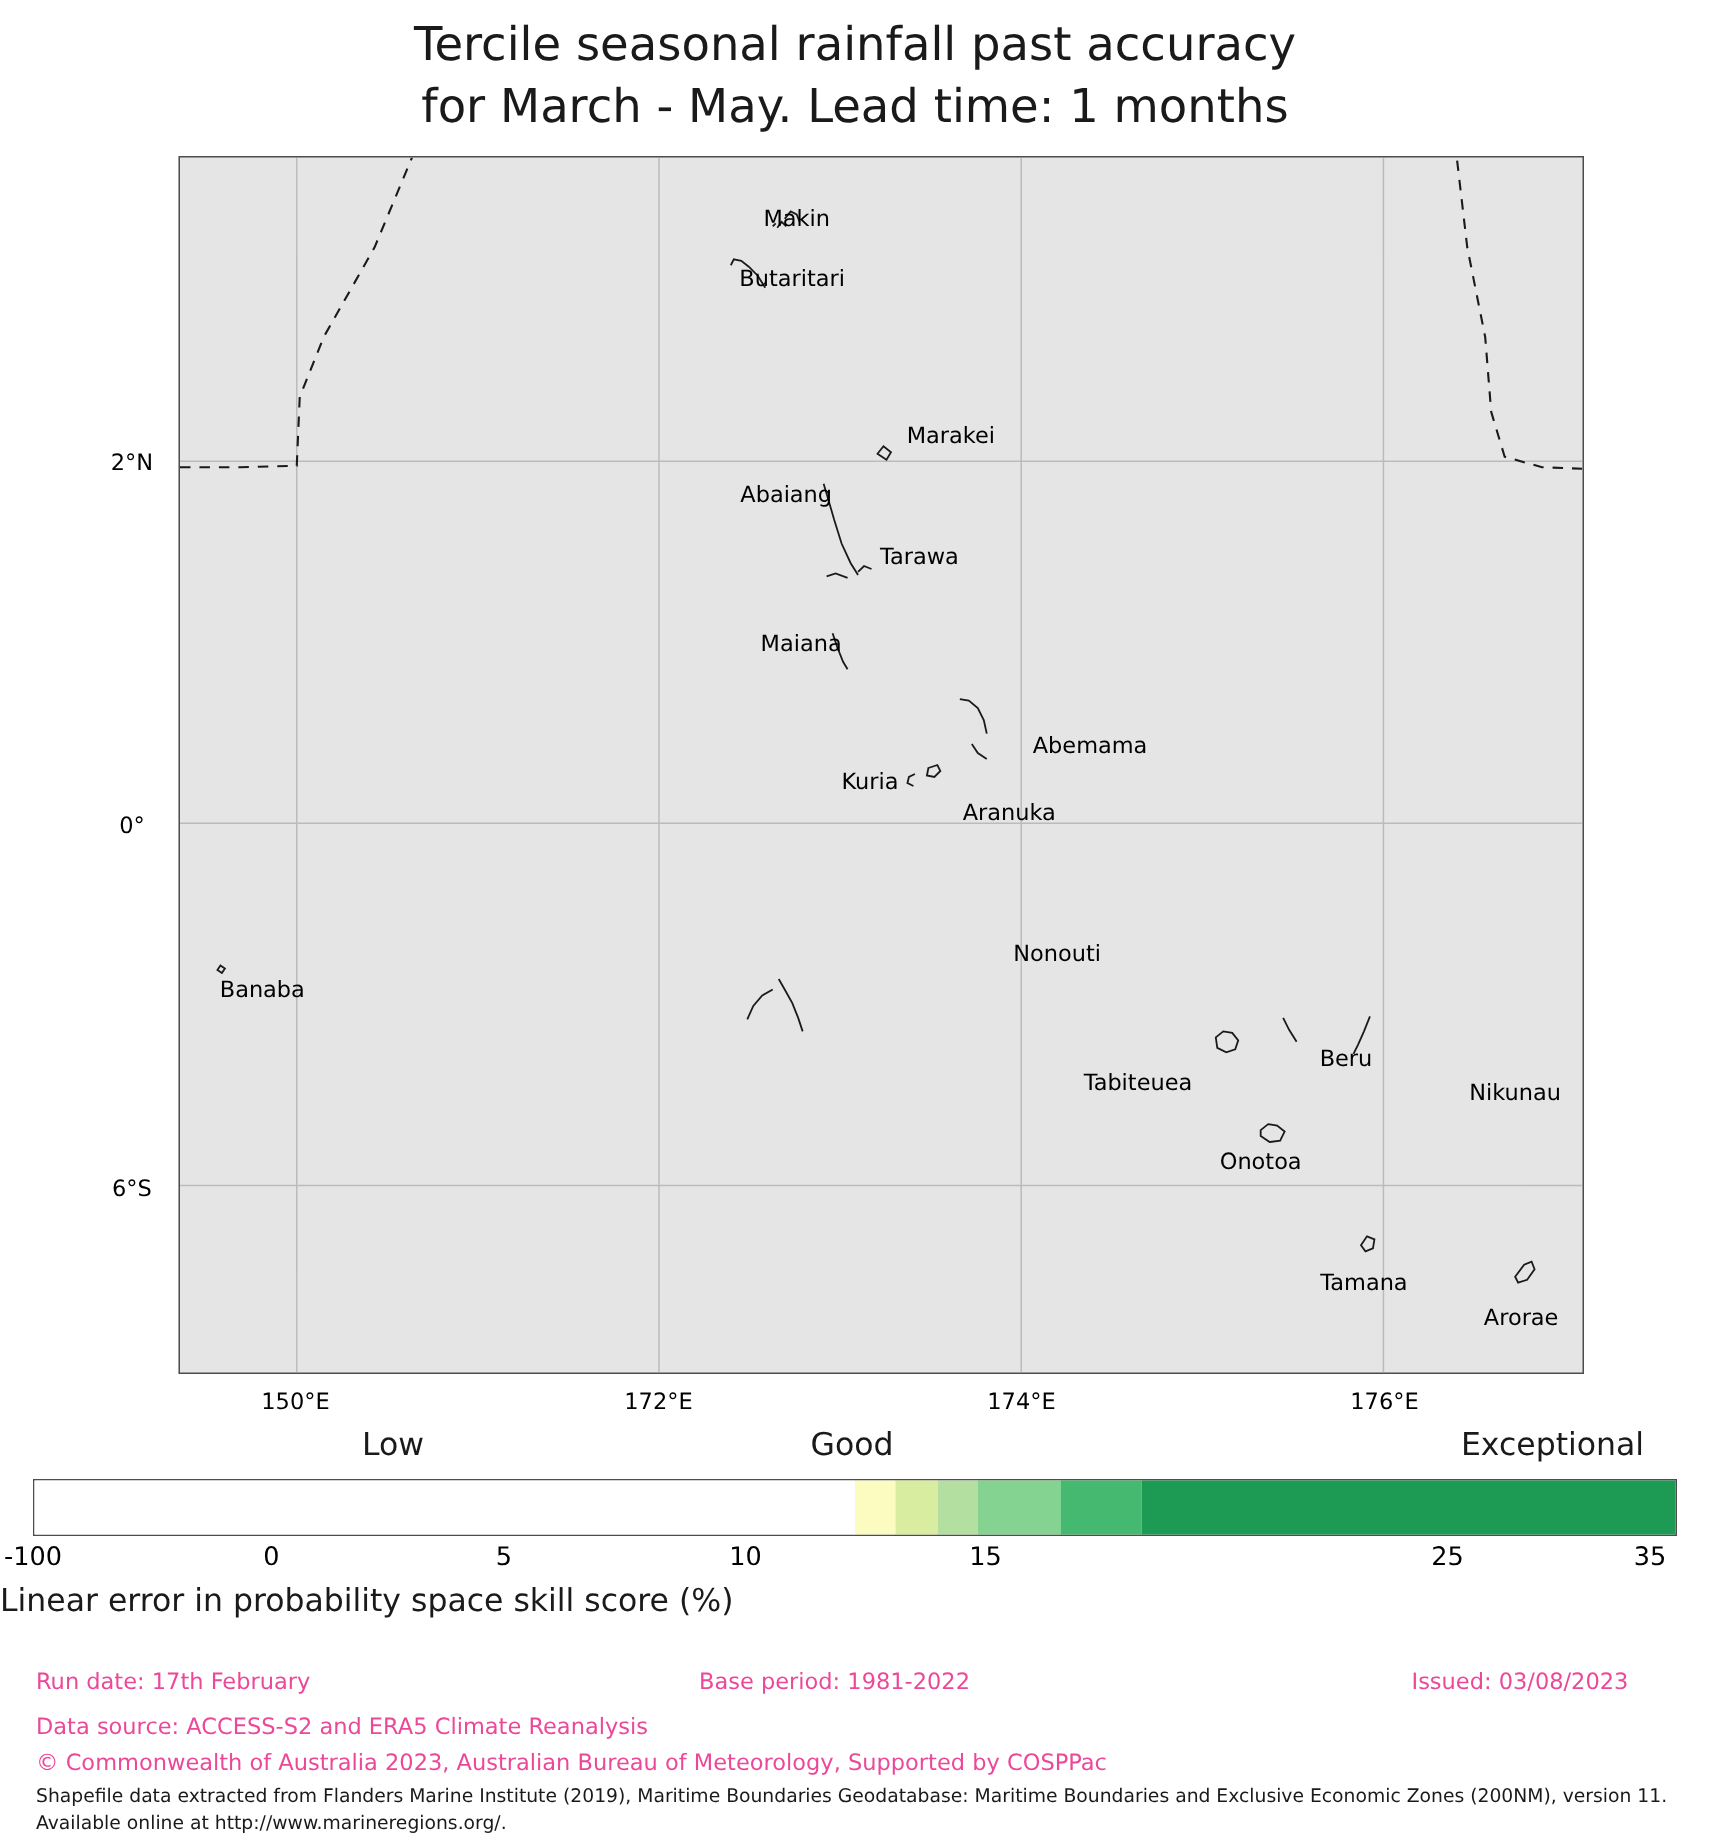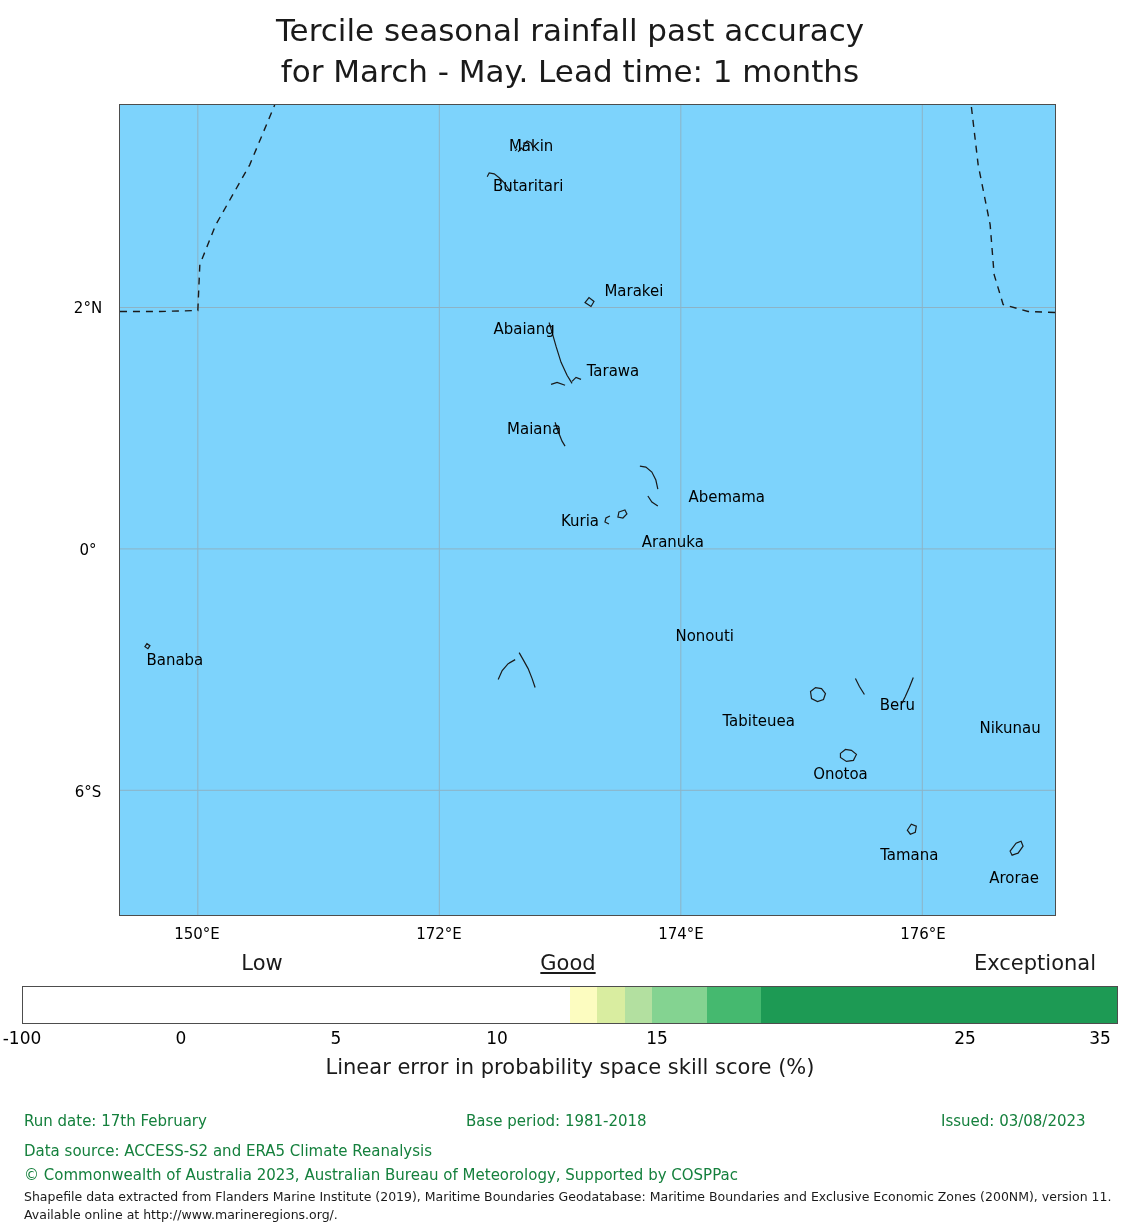--- a/index.html
+++ b/index.html
@@ -34,21 +34,21 @@
   }
   .title-line { display: block; }
 
   
   #map-frame {
     position: absolute;
     left: 119px;
     top: 104px;
     width: 937px;
     height: 812px;
-    background: #7dd3fc;
+    background: #e5e5e5;
     border: 1px solid #4d4d4d;
     box-sizing: border-box;
     overflow: hidden;
   }
   #map-svg {
     position: absolute;
     left: 0;
     top: 0;
     width: 100%;
     height: 100%;
@@ -89,30 +89,30 @@
     color: #000000;
     white-space: nowrap;
     text-align: center;
     top: 1028px;
   }
   #cb-axis-label {
     position: absolute;
     left: 0;
     top: 1055px;
     width: 1140px;
-    text-align: center;
+    text-align: left;
     font-size: 21px;
     color: #1a1a1a;
   }
 
   
   .foot {
     position: absolute;
     font-size: 15px;
-    color: #15803d;
+    color: #ec4899;
     white-space: nowrap;
   }
   .foot-small {
     position: absolute;
     font-size: 12.5px;
     line-height: 18px;
     color: #1a1a1a;
   }
 
   
@@ -200,21 +200,21 @@
   <div class="axis-label ylab" style="left:63px; top:299px; width:50px;">2°N</div>
   <div class="axis-label ylab" style="left:63px; top:541px; width:50px;">0°</div>
   <div class="axis-label ylab" style="left:63px; top:783px; width:50px;">6°S</div>
 
   <div class="axis-label xlab" style="left:157px; top:925px; width:80px;">150°E</div>
   <div class="axis-label xlab" style="left:399px; top:925px; width:80px;">172°E</div>
   <div class="axis-label xlab" style="left:641px; top:925px; width:80px;">174°E</div>
   <div class="axis-label xlab" style="left:883px; top:925px; width:80px;">176°E</div>
 
   <div class="cb-cat" style="left:172px; top:951px; width:180px;">Low</div>
-  <div class="cb-cat" style="left:478px; top:951px; width:180px;text-decoration:underline;">Good</div>
+  <div class="cb-cat" style="left:478px; top:951px; width:180px;">Good</div>
   <div class="cb-cat" style="left:930px; top:951px; width:210px;">Exceptional</div>
 
   <div id="colorbar">
       <div class="cb-seg" style="width: 50%; background: rgb(255, 255, 255);"></div>
       <div class="cb-seg" style="width: 2.5%; background: rgb(252, 252, 192);"></div>
       <div class="cb-seg" style="width: 2.5%; background: rgb(217, 237, 160);"></div>
       <div class="cb-seg" style="width: 2.5%; background: rgb(179, 224, 160);"></div>
       <div class="cb-seg" style="width: 5%; background: rgb(132, 211, 145);"></div>
       <div class="cb-seg" style="width: 5%; background: rgb(69, 185, 111);"></div>
       <div class="cb-seg" style="width: 32.5%; background: rgb(29, 154, 84);"></div>
@@ -224,19 +224,19 @@
   <div class="cb-tick" style="left:141px; width:80px;">0</div>
   <div class="cb-tick" style="left:296px; width:80px;">5</div>
   <div class="cb-tick" style="left:457px; width:80px;">10</div>
   <div class="cb-tick" style="left:617px; width:80px;">15</div>
   <div class="cb-tick" style="left:925px; width:80px;">25</div>
   <div class="cb-tick" style="left:1060px; width:80px;">35</div>
 
   <div id="cb-axis-label">Linear error in probability space skill score (%)</div>
 
   <div class="foot" style="left:24px;  top:1112px;">Run date: 17th February</div>
-  <div class="foot" style="left:466px; top:1112px;">Base period: 1981-2018</div>
+  <div class="foot" style="left:466px; top:1112px;">Base period: 1981-2022</div>
   <div class="foot" style="left:941px; top:1112px;">Issued: 03/08/2023</div>
   <div class="foot" style="left:24px;  top:1142px;">Data source: ACCESS-S2 and ERA5 Climate Reanalysis</div>
   <div class="foot" style="left:24px;  top:1166px;">© Commonwealth of Australia 2023, Australian Bureau of Meteorology, Supported by COSPPac</div>
   <div class="foot-small" style="left:24px; top:1188px; width:1110px; white-space:normal;">Shapefile data extracted from Flanders Marine Institute (2019), Maritime Boundaries Geodatabase: Maritime Boundaries and Exclusive Economic Zones (200NM), version 11. Available online at http://www.marineregions.org/.</div>
 
 </div>
 
 </body></html>

